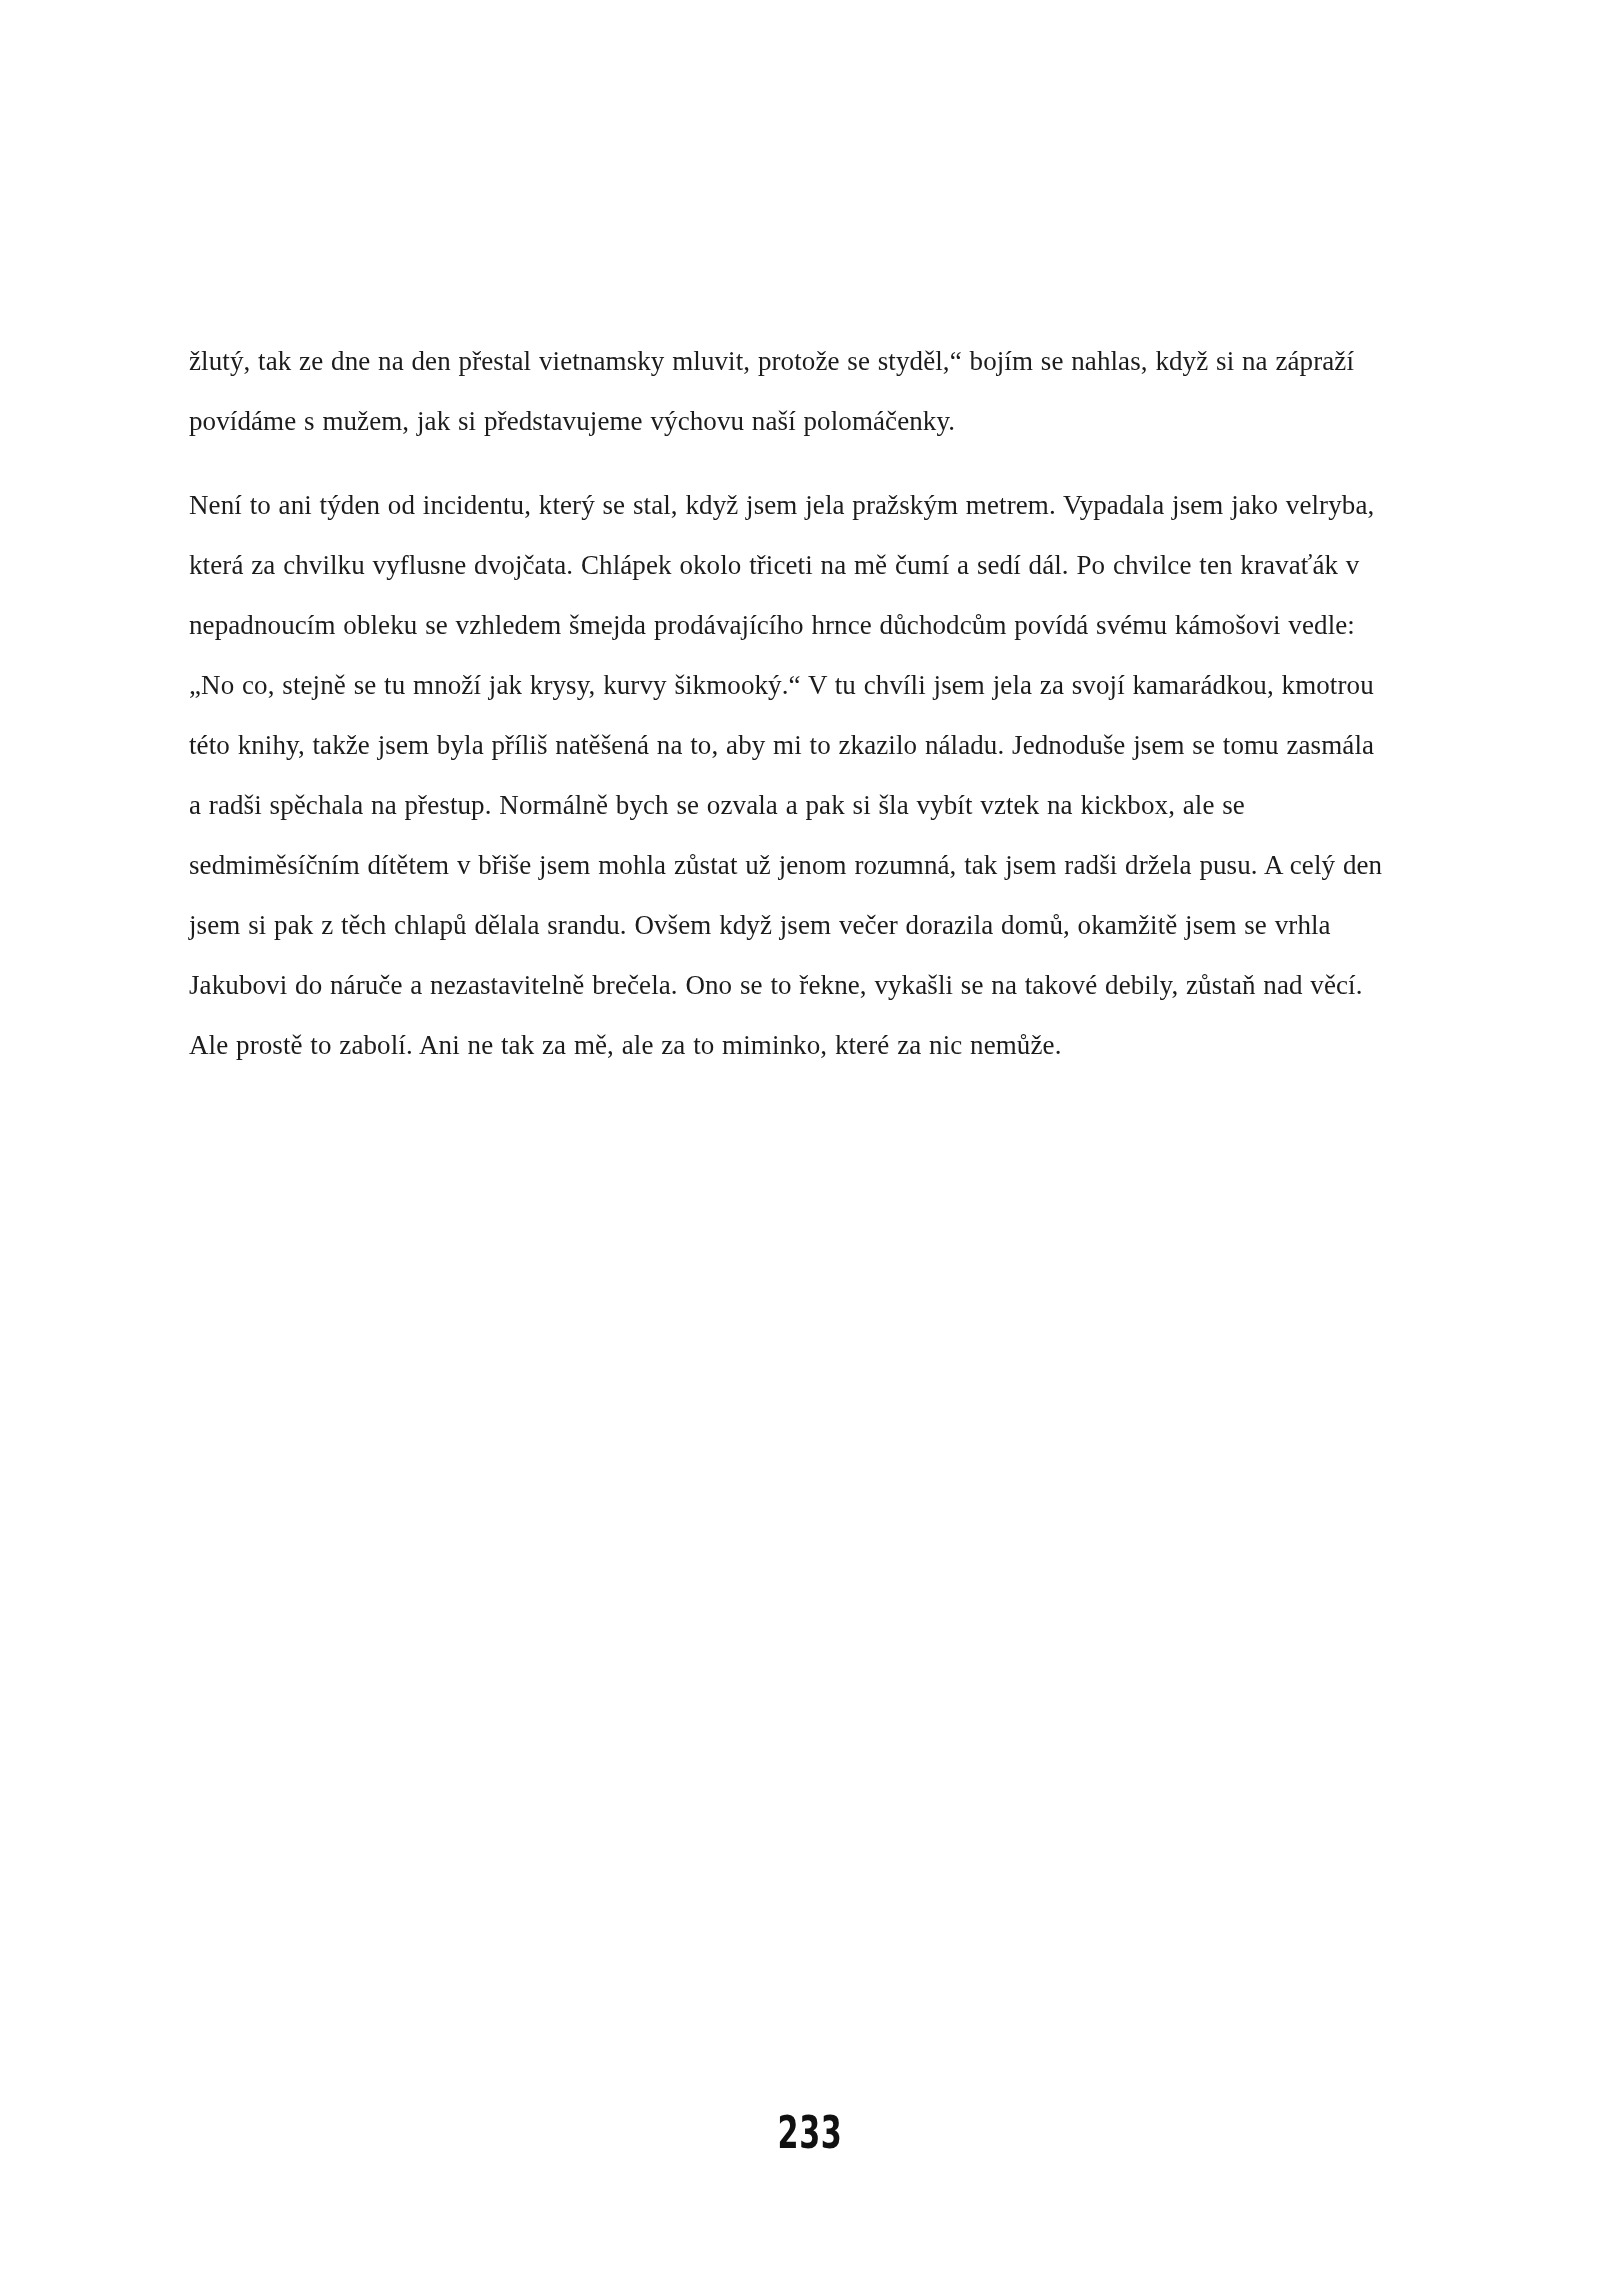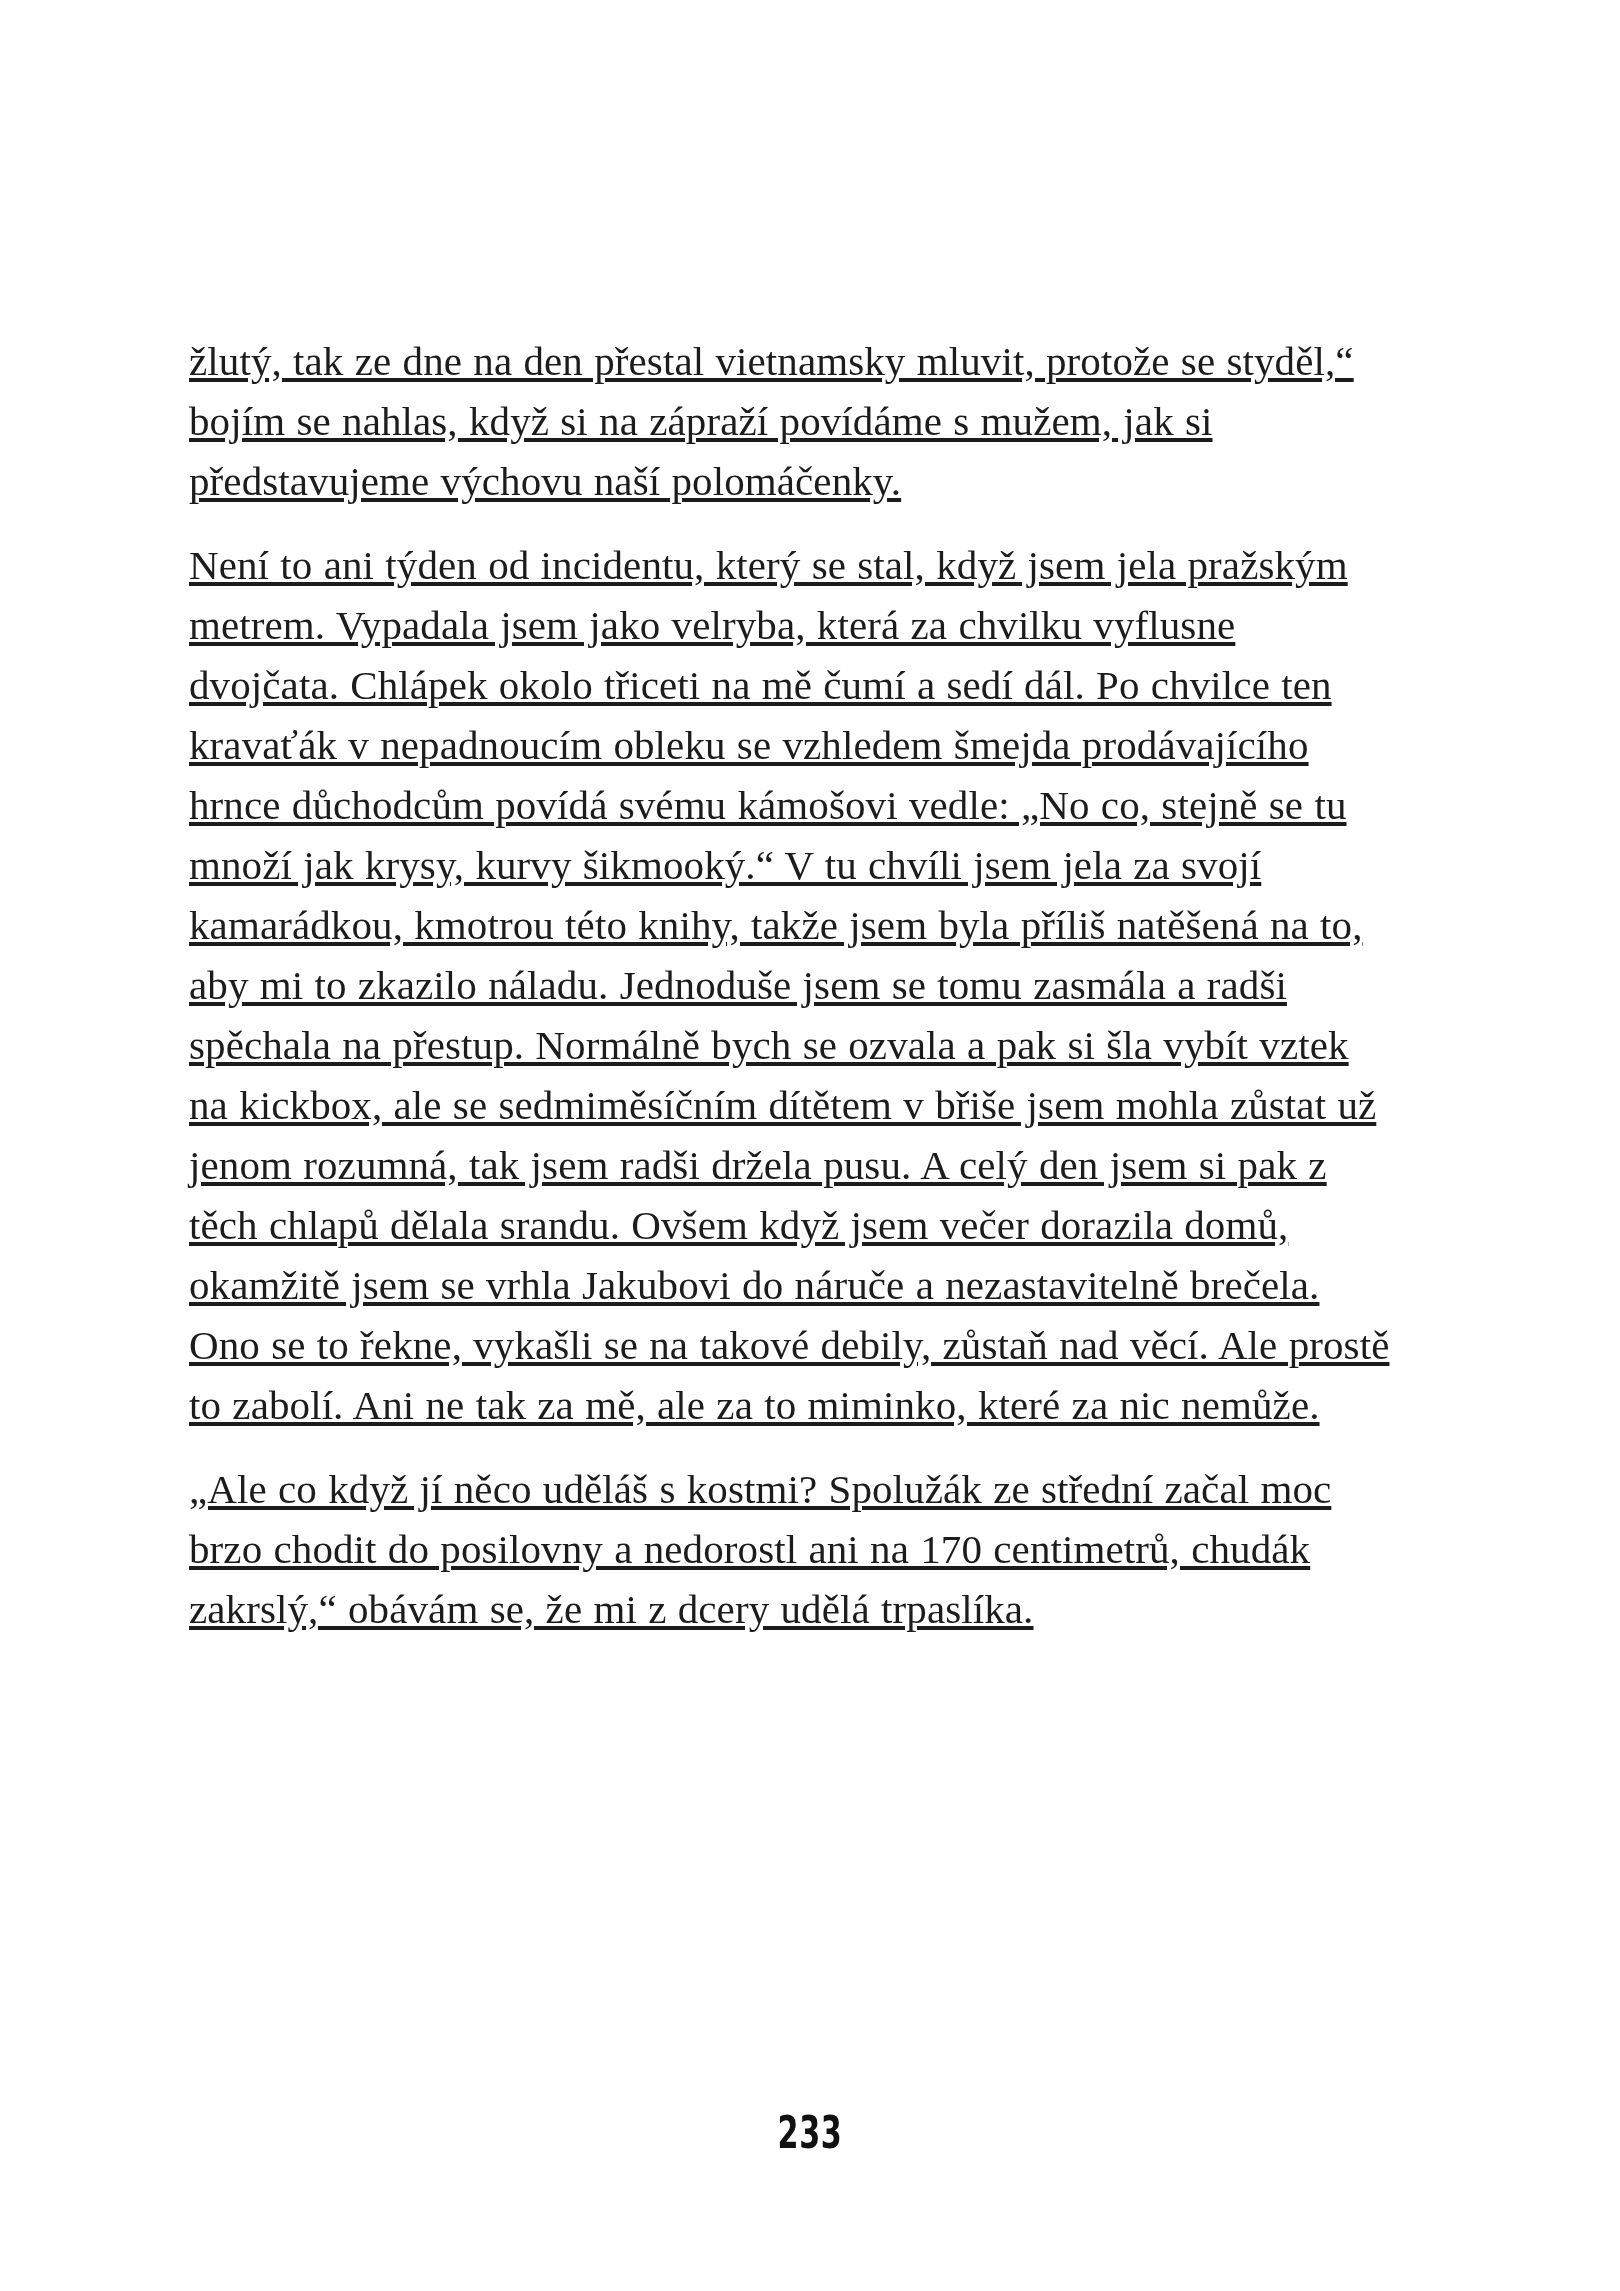--- a/index.html
+++ b/index.html
@@ -18,26 +18,25 @@
   .page {
     position: absolute;
     inset: 0;
     background: #ffffff;
   }
   .text-block {
     position: absolute;
     left: 189px;
     top: 331px;
     width: 1204px;
-    font-size: 41px;
+    font-size: 27px;
     line-height: 60px;
     text-align: left;
     letter-spacing: 0.1px;
     word-spacing: 0.9px;
-    text-decoration: underline;
   }
   .text-block p {
     margin: 0 0 24px 0;
     padding: 0;
   }
   .page-number {
     position: absolute;
     left: 0;
     top: 2108px;
     width: 1620px;
@@ -50,17 +49,16 @@
     color: #111111;
   }
 </style>
 </head>
 <body>
 
 <div class="page">
   <div class="text-block">
     <p>žlutý, tak ze dne na den přestal vietnamsky mluvit, protože se styděl,“ bojím se nahlas, když si na zápraží povídáme s mužem, jak si představujeme výchovu naší polomáčenky.</p>
     <p>Není to ani týden od incidentu, který se stal, když jsem jela pražským metrem. Vypadala jsem jako velryba, která za chvilku vyflusne dvojčata. Chlápek okolo třiceti na mě čumí a sedí dál. Po chvilce ten kravaťák v nepadnoucím obleku se vzhledem šmejda prodávajícího hrnce důchodcům povídá svému kámošovi vedle: „No co, stejně se tu množí jak krysy, kurvy šikmooký.“ V tu chvíli jsem jela za svojí kamarádkou, kmotrou této knihy, takže jsem byla příliš natěšená na to, aby mi to zkazilo náladu. Jednoduše jsem se tomu zasmála a radši spěchala na přestup. Normálně bych se ozvala a pak si šla vybít vztek na kickbox, ale se sedmiměsíčním dítětem v břiše jsem mohla zůstat už jenom rozumná, tak jsem radši držela pusu. A celý den jsem si pak z těch chlapů dělala srandu. Ovšem když jsem večer dorazila domů, okamžitě jsem se vrhla Jakubovi do náruče a nezastavitelně brečela. Ono se to řekne, vykašli se na takové debily, zůstaň nad věcí. Ale prostě to zabolí. Ani ne tak za mě, ale za to miminko, které za nic nemůže.</p>
-    <p>„Ale co když jí něco uděláš s kostmi? Spolužák ze střední začal moc brzo chodit do posilovny a nedorostl ani na 170 centimetrů, chudák zakrslý,“ obávám se, že mi z dcery udělá trpaslíka.</p>
   </div>
   <div class="page-number">233</div>
 </div>
 
 
 </body></html>

